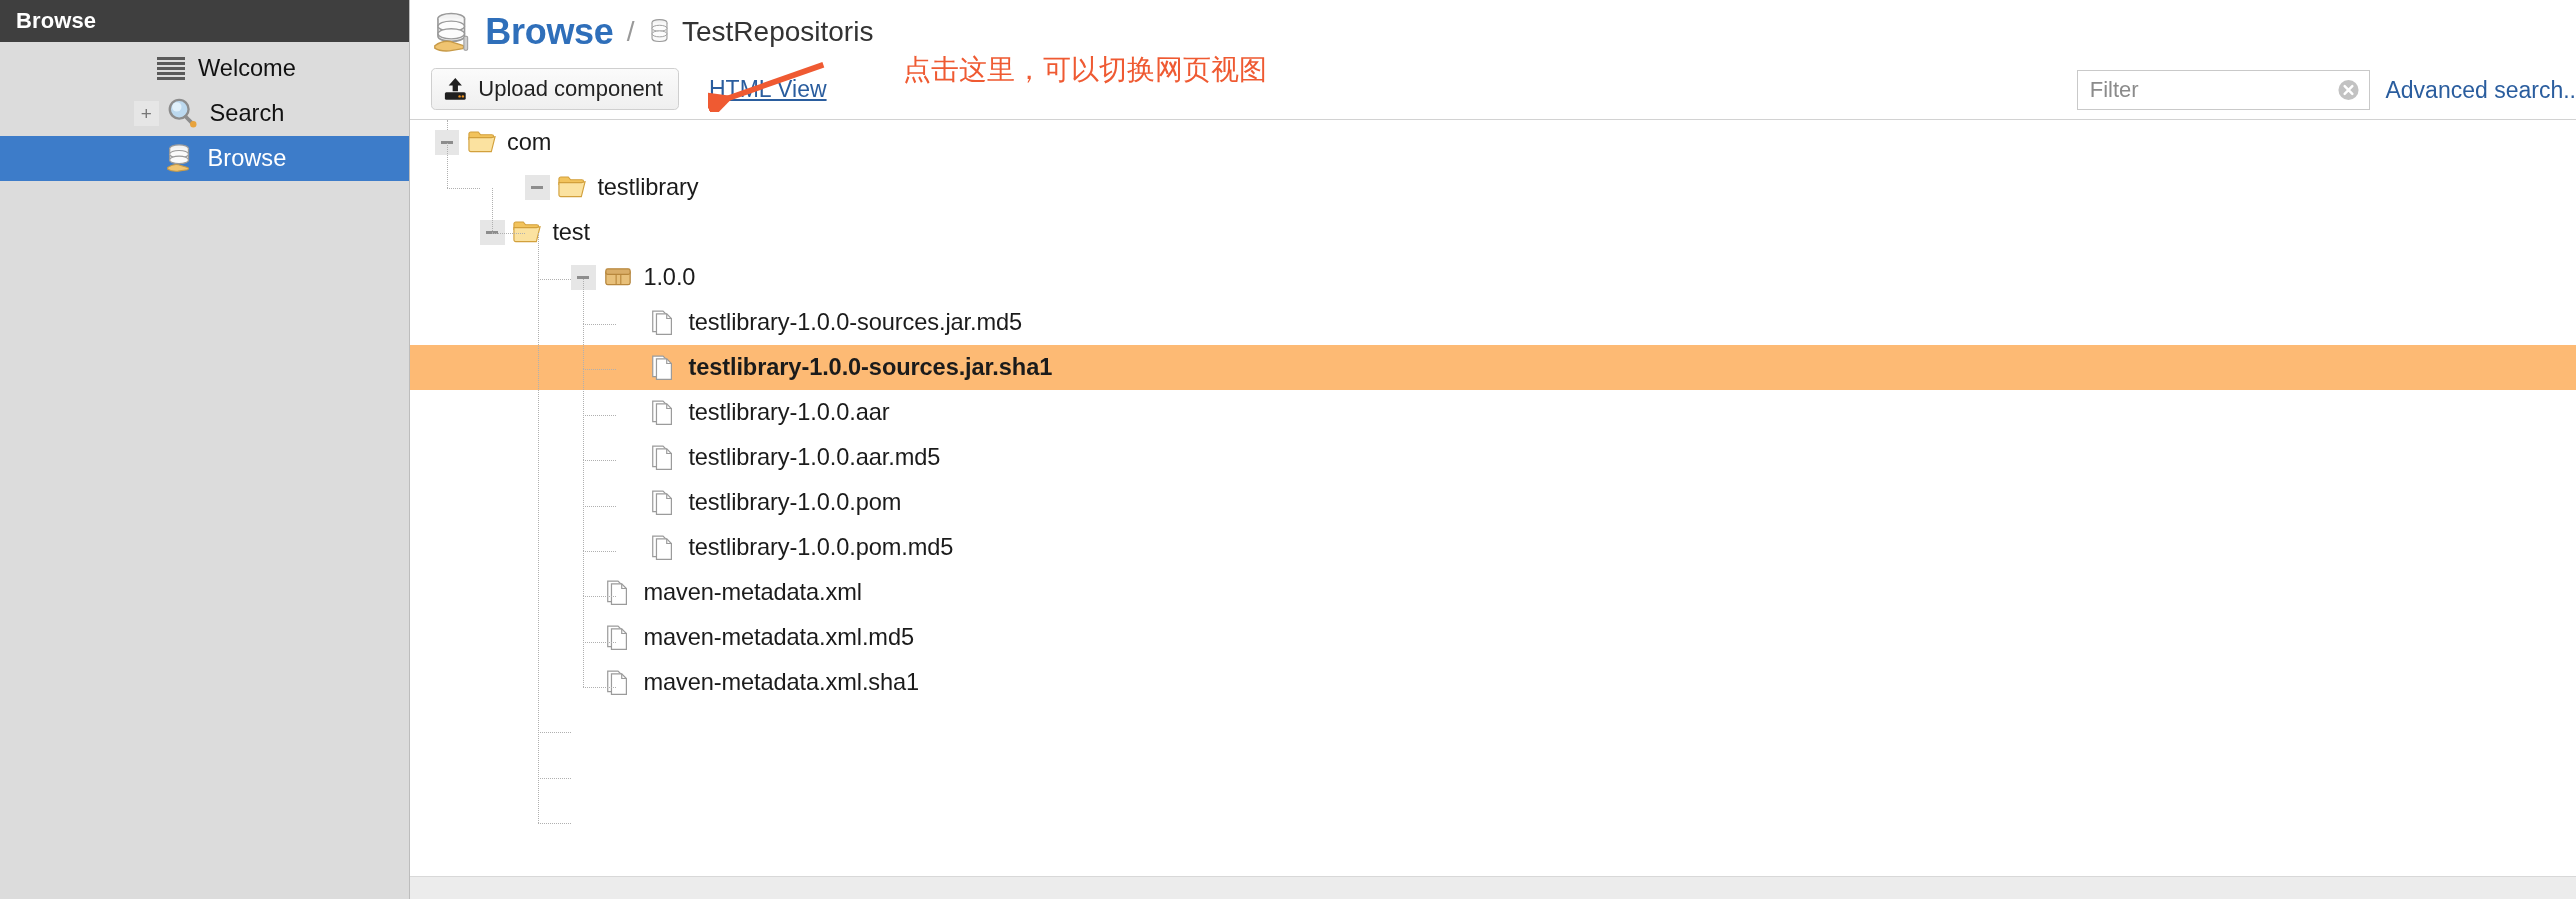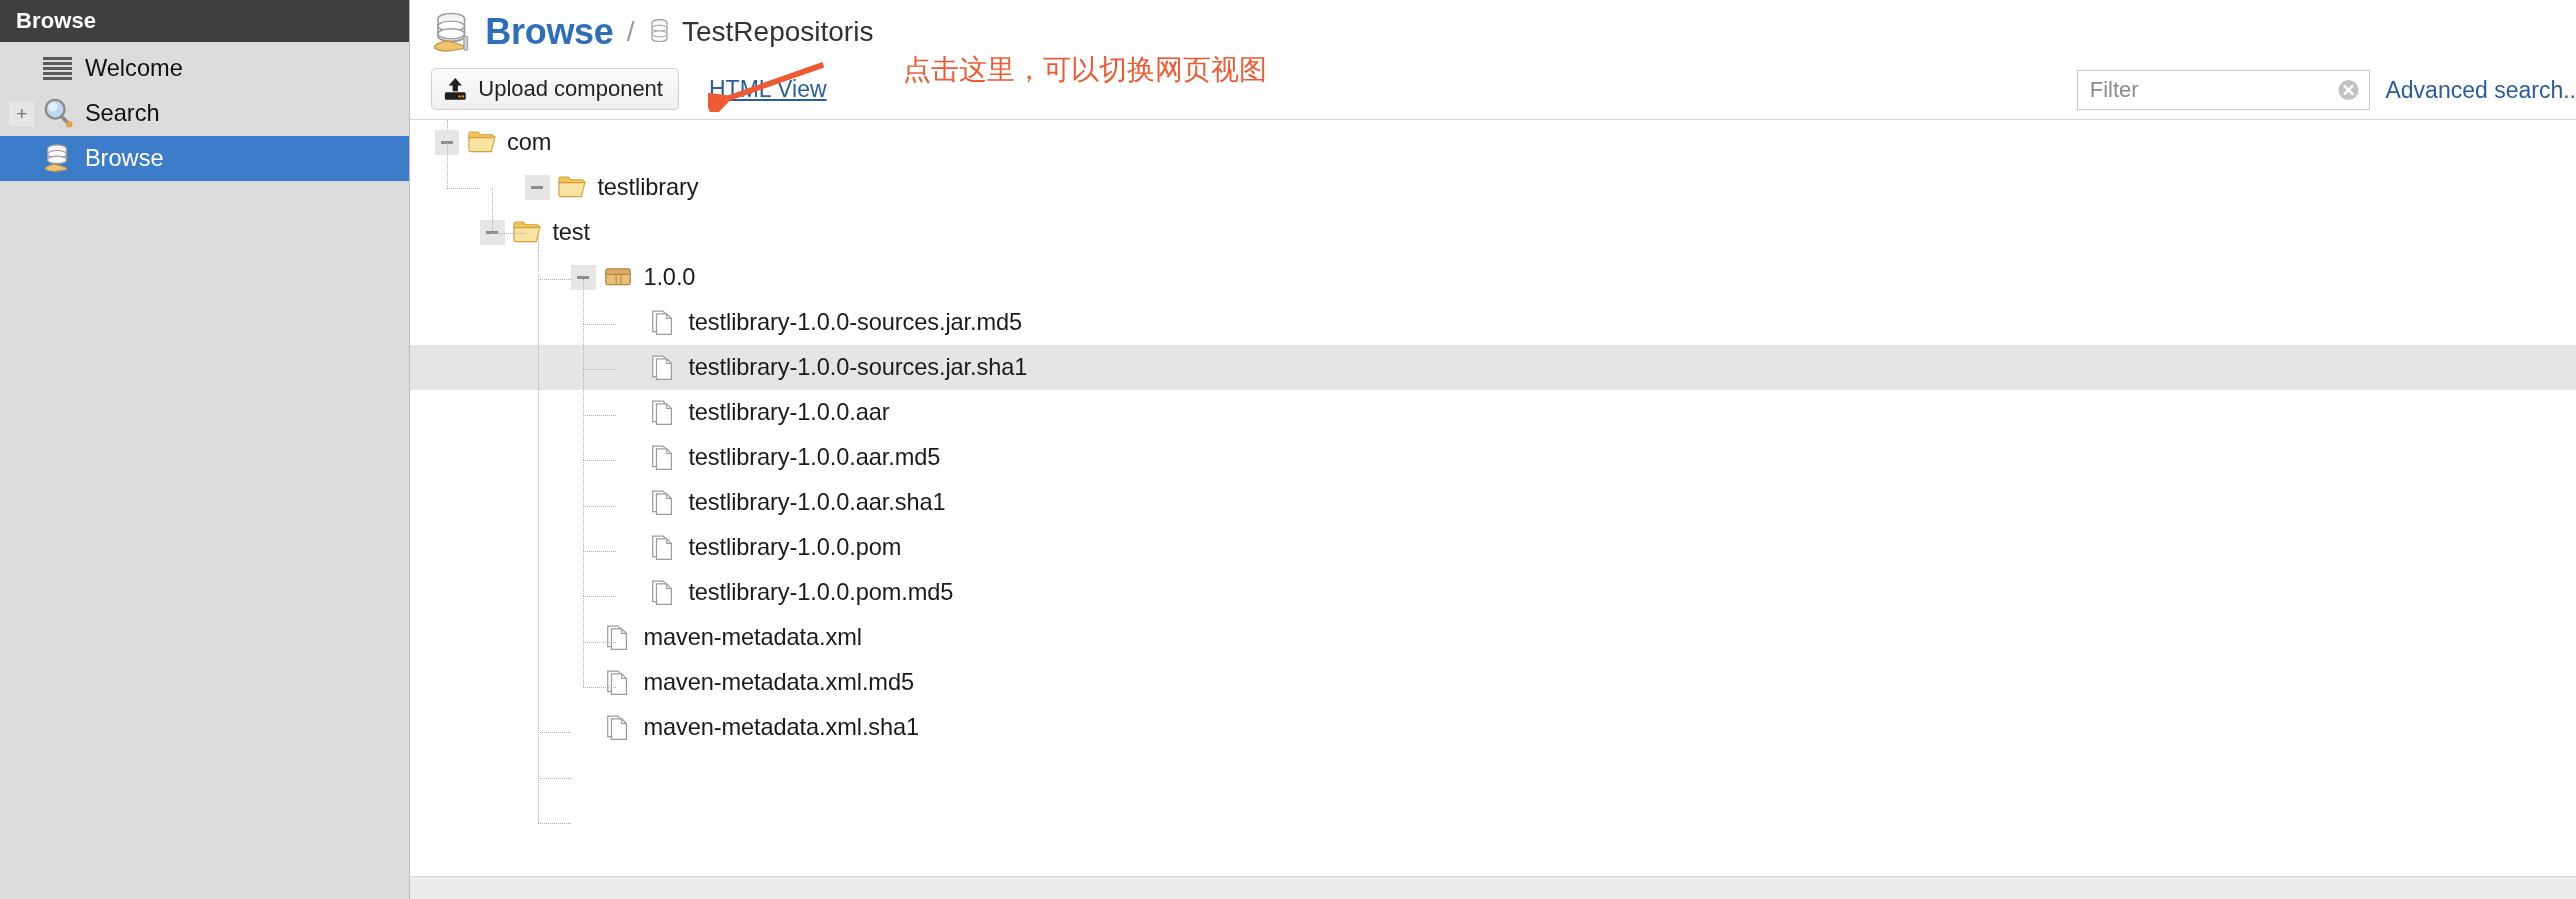--- a/index.html
+++ b/index.html
@@ -51,20 +51,21 @@
   }
   .sidebar-item {
     height: 45px;
     display: flex;
     align-items: center;
     padding-left: 9.4px;
     box-sizing: border-box;
     color: #111111;
     font-size: 23.6px;
     cursor: pointer;
+    justify-content: center;
   }
   .sidebar-item.selected {
     background: #3d7cc9;
     color: #ffffff;
   }
   .expander {
     width: 24.6px;
     height: 24.6px;
     flex: 0 0 24.6px;
     display: flex;
@@ -271,21 +272,21 @@
     background: #ffffff;
   }
   .tree-row {
     position: relative;
     height: 45px;
     display: flex;
     align-items: center;
     white-space: nowrap;
     cursor: pointer;
   }
-  .tree-row.selected { background: #e5e5e5; }
+  .tree-row.selected { background: #fdba74; font-weight: bold; }
   .tree-row .indent { flex: 0 0 auto; height: 0.9px; }
   .node-toggle {
     width: 24.6px;
     height: 24.6px;
     flex: 0 0 24.6px;
     background: #e6e6e6;
     display: flex;
     align-items: center;
     justify-content: center;
     margin-right: 8.5px;
@@ -538,30 +539,20 @@
         </div>
         <div class="tree-row">
           <span class="indent" style="flex: 0 0 206px;"></span>
           <span class="leaf-stub"></span>
           <span class="node-icon"><svg width="28" height="26.5" viewBox="0 0 30 28">
               <path d="M4 2 h11 l5 5 v17 H4 z" fill="#ffffff" stroke="#9b9b9b" stroke-width="1.3"></path>
               <path d="M8 5 h11 l5 5 v17 H8 z" fill="#ffffff" stroke="#9b9b9b" stroke-width="1.3"></path>
               <path d="M19 5 v5 h5" fill="none" stroke="#9b9b9b" stroke-width="1.3"></path>
             </svg></span>
           <span class="node-label">testlibrary-1.0.0.aar.md5</span>
-        </div>
-        <div class="tree-row">
-          <span class="indent" style="flex: 0 0 206px;"></span>
-          <span class="leaf-stub"></span>
-          <span class="node-icon"><svg width="28" height="26.5" viewBox="0 0 30 28">
-              <path d="M4 2 h11 l5 5 v17 H4 z" fill="#ffffff" stroke="#9b9b9b" stroke-width="1.3"></path>
-              <path d="M8 5 h11 l5 5 v17 H8 z" fill="#ffffff" stroke="#9b9b9b" stroke-width="1.3"></path>
-              <path d="M19 5 v5 h5" fill="none" stroke="#9b9b9b" stroke-width="1.3"></path>
-            </svg></span>
-          <span class="node-label">testlibrary-1.0.0.aar.sha1</span>
         </div>
         <div class="tree-row">
           <span class="indent" style="flex: 0 0 206px;"></span>
           <span class="leaf-stub"></span>
           <span class="node-icon"><svg width="28" height="26.5" viewBox="0 0 30 28">
               <path d="M4 2 h11 l5 5 v17 H4 z" fill="#ffffff" stroke="#9b9b9b" stroke-width="1.3"></path>
               <path d="M8 5 h11 l5 5 v17 H8 z" fill="#ffffff" stroke="#9b9b9b" stroke-width="1.3"></path>
               <path d="M19 5 v5 h5" fill="none" stroke="#9b9b9b" stroke-width="1.3"></path>
             </svg></span>
           <span class="node-label">testlibrary-1.0.0.pom</span>

